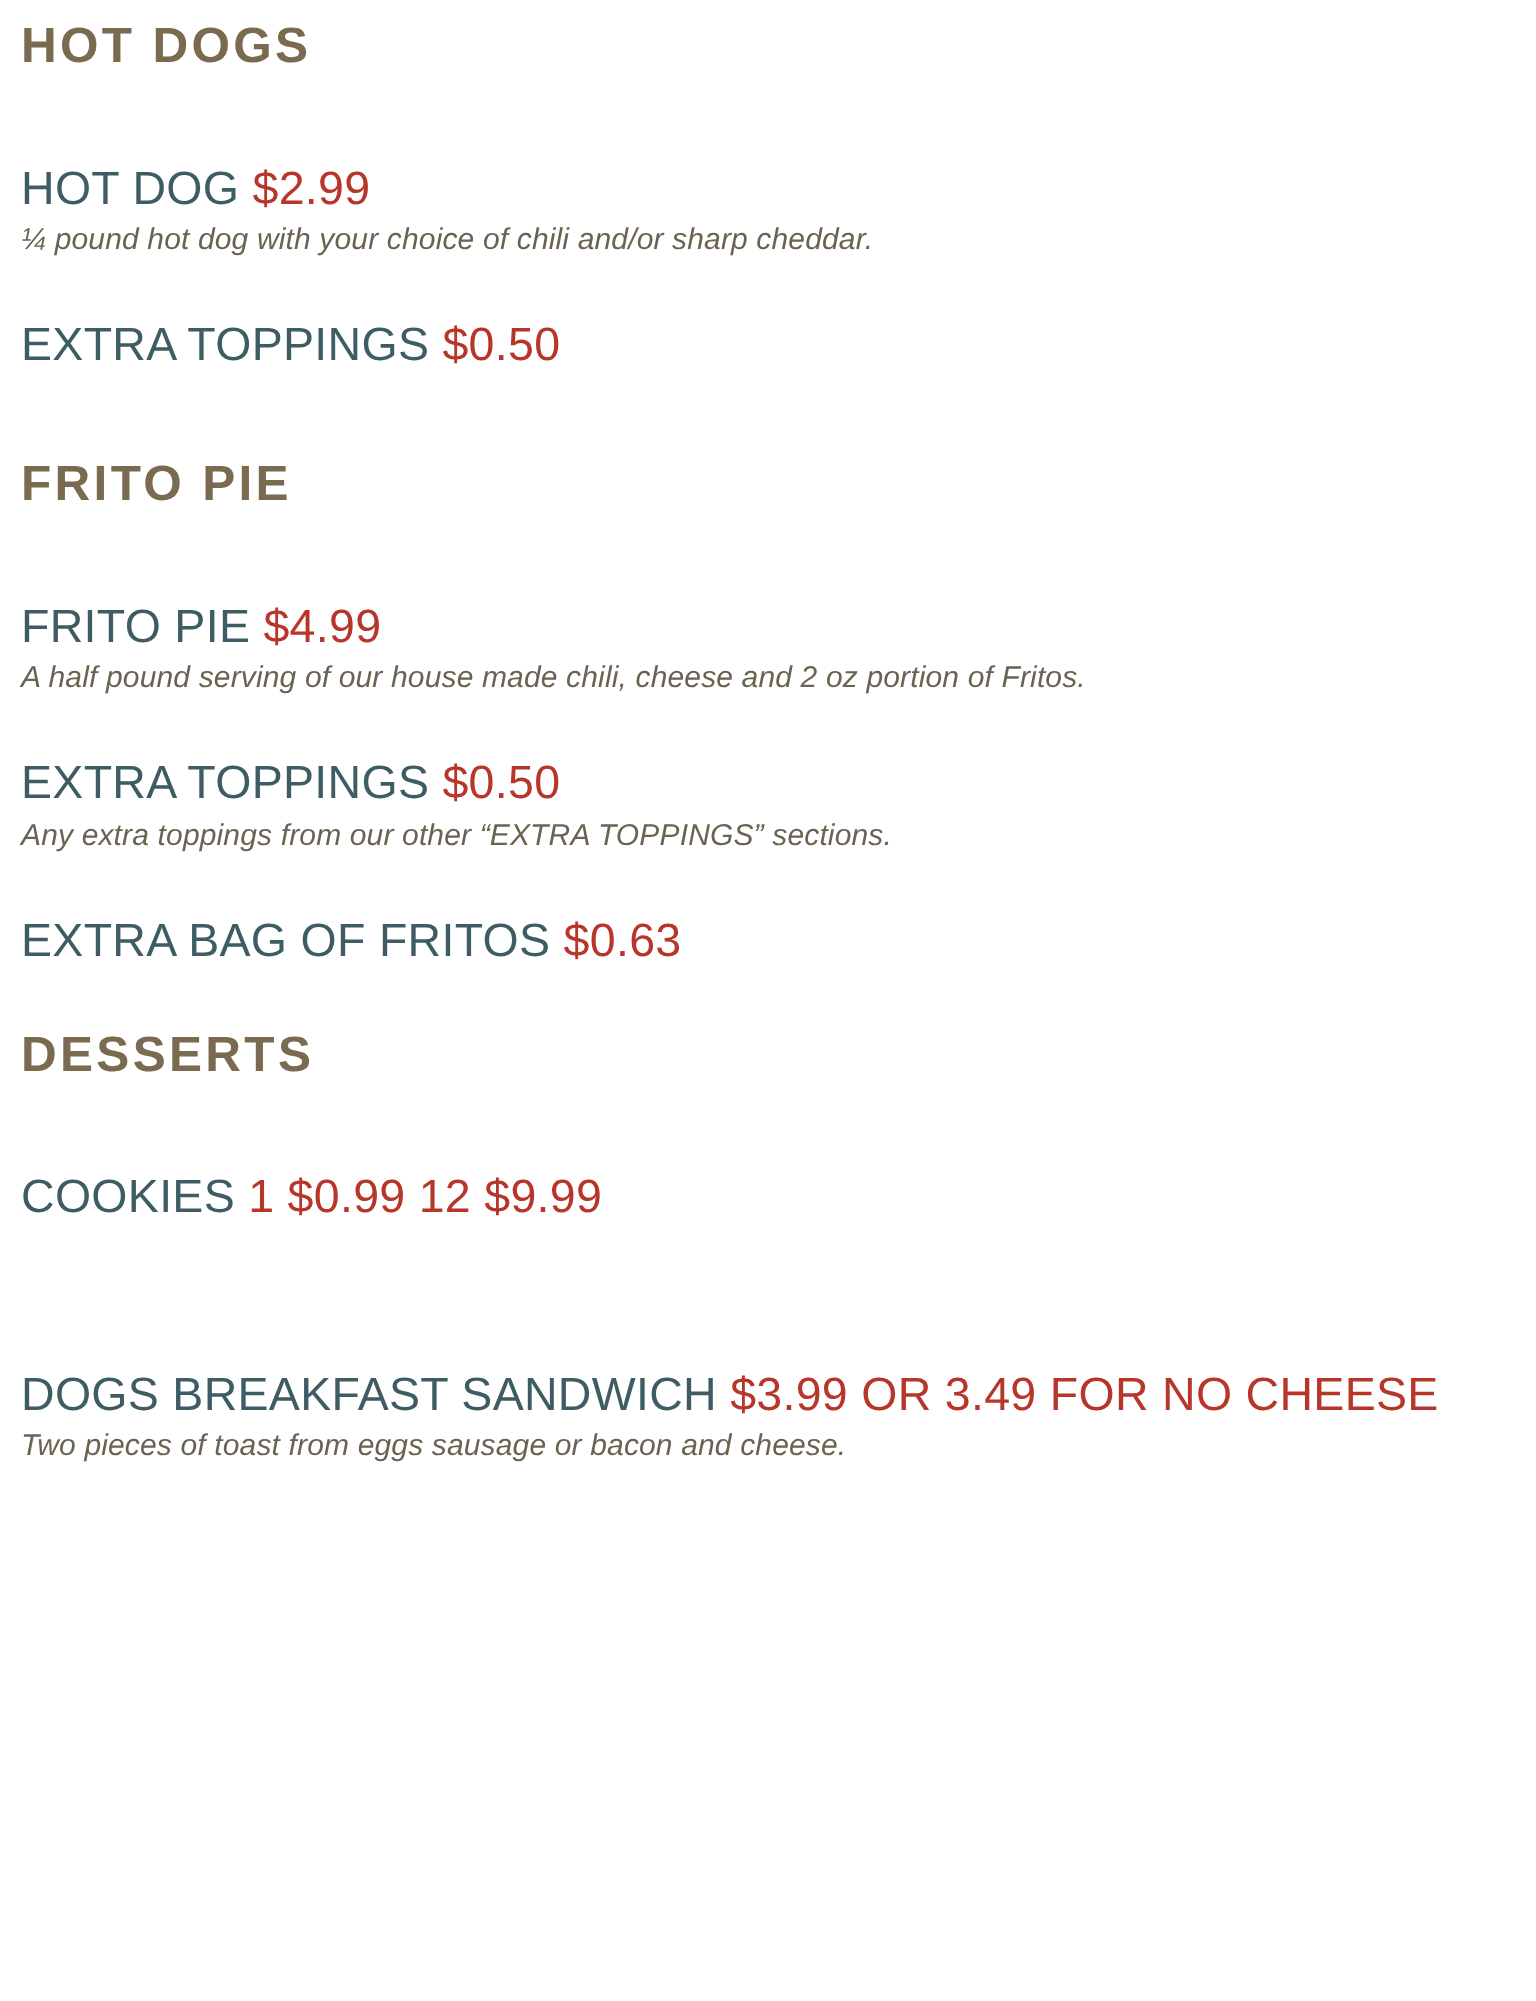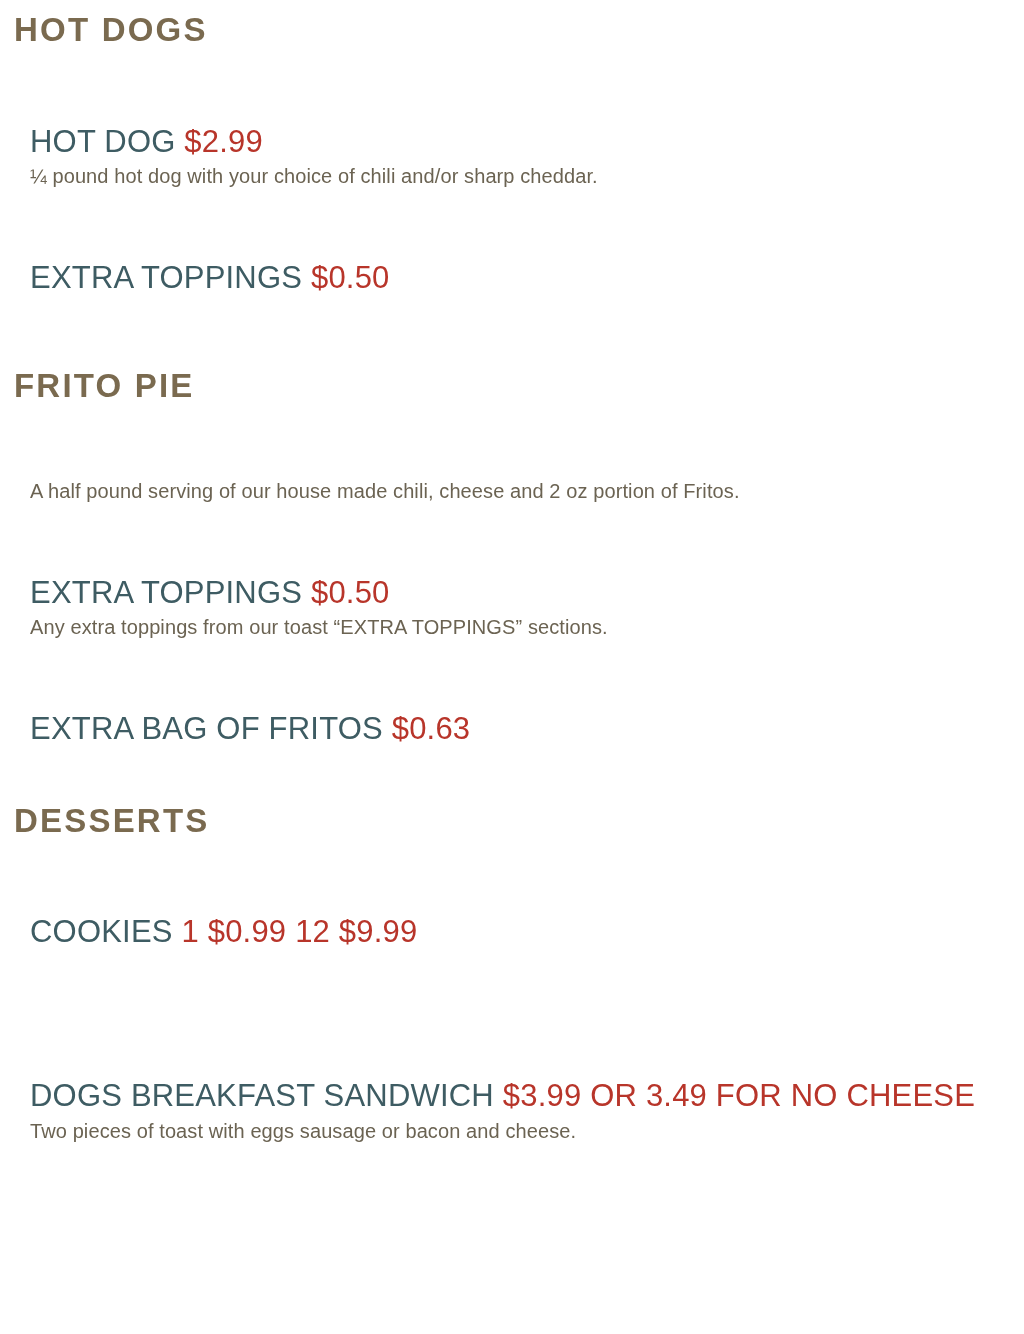--- a/index.html
+++ b/index.html
@@ -28,41 +28,42 @@
     letter-spacing: 2.2px;
     color: #7a6a4f;
     margin: 0;
     line-height: 1.2;
     text-transform: uppercase;
   }
   .section-spacer-top {
     height: 52px;
   }
   .item {
-    margin: 16px;
+    margin: 0;
   }
   .item-head {
     font-size: 31px;
     line-height: 1.28;
     color: #3e5c63;
     letter-spacing: 0.2px;
     font-weight: 400;
   }
   .item-name {
     color: #3e5c63;
   }
   .item-price {
     color: #b8352a;
   }
   .item-desc {
     font-size: 20px;
     line-height: 1.35;
     color: #6b6352;
     margin-top: 2px;
     letter-spacing: 0.1px;
+    font-style: italic;
   }
   .gap-lg { height: 56px; }
   .gap-md { height: 36px; }
 </style>
 </head>
 <body>
 
 <div class="menu">
 
   <div class="section">
@@ -89,31 +90,35 @@
   </div>
 
   <div class="section-spacer-top"></div>
 
   <div class="section">
     <h2 class="section-title">FRITO PIE</h2>
 
     <div class="gap-lg"></div>
 
     <div class="item">
+      <div class="item-head">
+        <span class="item-name">FRITO PIE</span>
+        <span class="item-price">$4.99</span>
+      </div>
       <div class="item-desc">A half pound serving of our house made chili, cheese and 2 oz portion of Fritos.</div>
     </div>
 
     <div class="gap-md"></div>
 
     <div class="item">
       <div class="item-head">
         <span class="item-name">EXTRA TOPPINGS</span>
         <span class="item-price">$0.50</span>
       </div>
-      <div class="item-desc">Any extra toppings from our toast “EXTRA TOPPINGS” sections.</div>
+      <div class="item-desc">Any extra toppings from our other “EXTRA TOPPINGS” sections.</div>
     </div>
 
     <div class="gap-md"></div>
 
     <div class="item">
       <div class="item-head">
         <span class="item-name">EXTRA BAG OF FRITOS</span>
         <span class="item-price">$0.63</span>
       </div>
     </div>
@@ -138,17 +143,17 @@
 
   <div class="section">
 
     <div class="gap-lg"></div>
 
     <div class="item">
       <div class="item-head">
         <span class="item-name">DOGS BREAKFAST SANDWICH</span>
         <span class="item-price">$3.99 OR 3.49 FOR NO CHEESE</span>
       </div>
-      <div class="item-desc">Two pieces of toast with eggs sausage or bacon and cheese.</div>
+      <div class="item-desc">Two pieces of toast from eggs sausage or bacon and cheese.</div>
     </div>
   </div>
 
 </div>
 
 </body></html>

